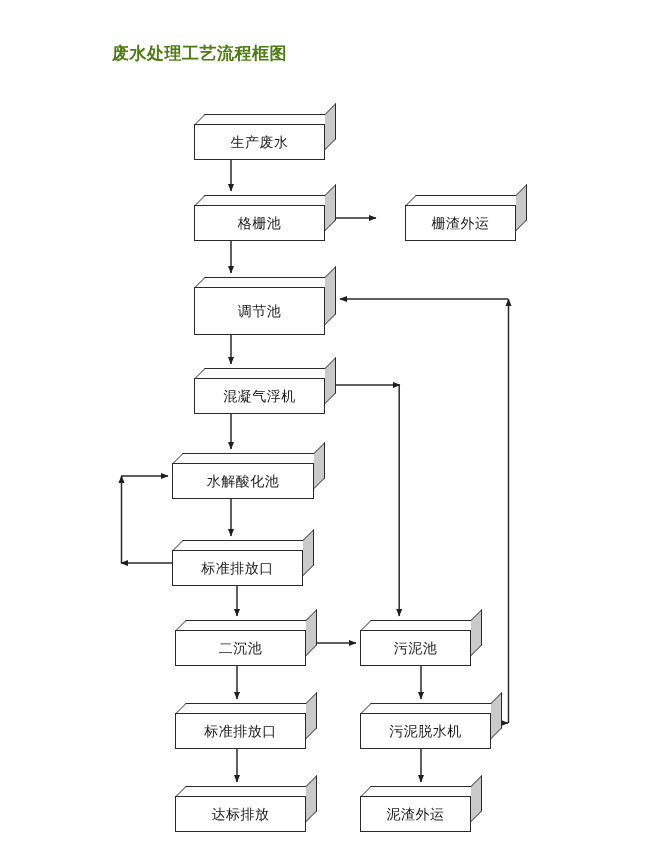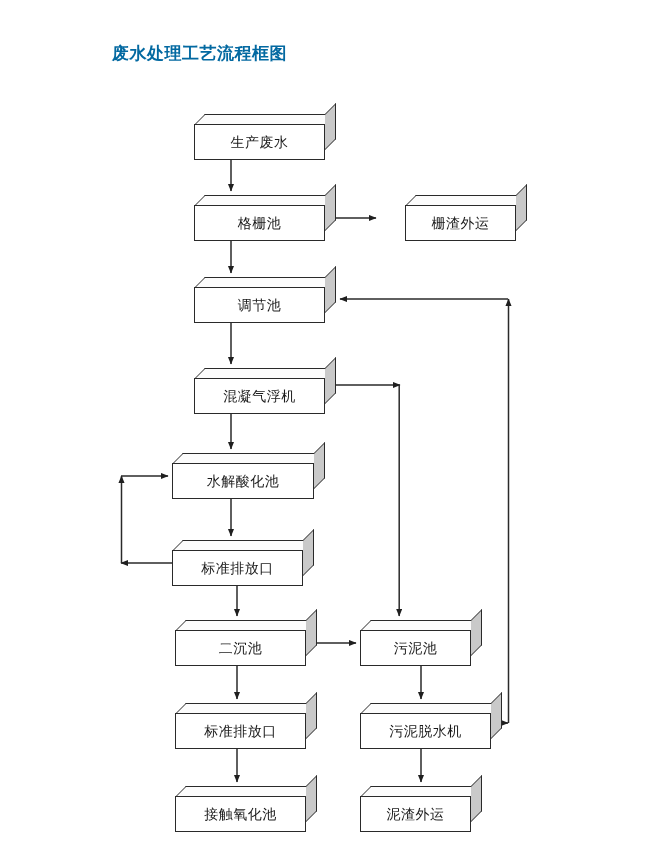--- a/index.html
+++ b/index.html
@@ -19,21 +19,21 @@
     width: 666px;
     height: 845px;
     background: #ffffff;
   }
   #title {
     position: absolute;
     left: 112px;
     top: 42px;
     font-size: 17px;
     font-weight: bold;
-    color: #0369a1;
+    color: #4d7c0f;
     letter-spacing: 0.5px;
     white-space: nowrap;
   }
   svg#wires {
     position: absolute;
     left: 0;
     top: 0;
     width: 666px;
     height: 845px;
     pointer-events: none;
@@ -164,21 +164,21 @@
   </div>
 
   <div class="node" style="left:380px; top:195px; width:122px; height:46px;margin-left:25px;">
     <div class="top"></div>
     <div class="side"></div>
     <div class="face">
       <span class="label">栅渣外运</span>
     </div>
   </div>
 
-  <div class="node" style="left:194px; top:277px; width:142px; height:46px;">
+  <div class="node" style="left:194px; top:277px; width:142px; height:58px;">
     <div class="top"></div>
     <div class="side"></div>
     <div class="face">
       <span class="label">调节池</span>
     </div>
   </div>
 
   <div class="node" style="left:194px; top:368px; width:142px; height:46px;">
     <div class="top"></div>
     <div class="side"></div>
@@ -232,21 +232,21 @@
     <div class="side"></div>
     <div class="face">
       <span class="label">污泥脱水机</span>
     </div>
   </div>
 
   <div class="node" style="left:175px; top:786px; width:142px; height:46px;">
     <div class="top"></div>
     <div class="side"></div>
     <div class="face">
-      <span class="label">接触氧化池</span>
+      <span class="label">达标排放</span>
     </div>
   </div>
 
   <div class="node" style="left:360px; top:786px; width:122px; height:46px;">
     <div class="top"></div>
     <div class="side"></div>
     <div class="face">
       <span class="label">泥渣外运</span>
     </div>
   </div>

